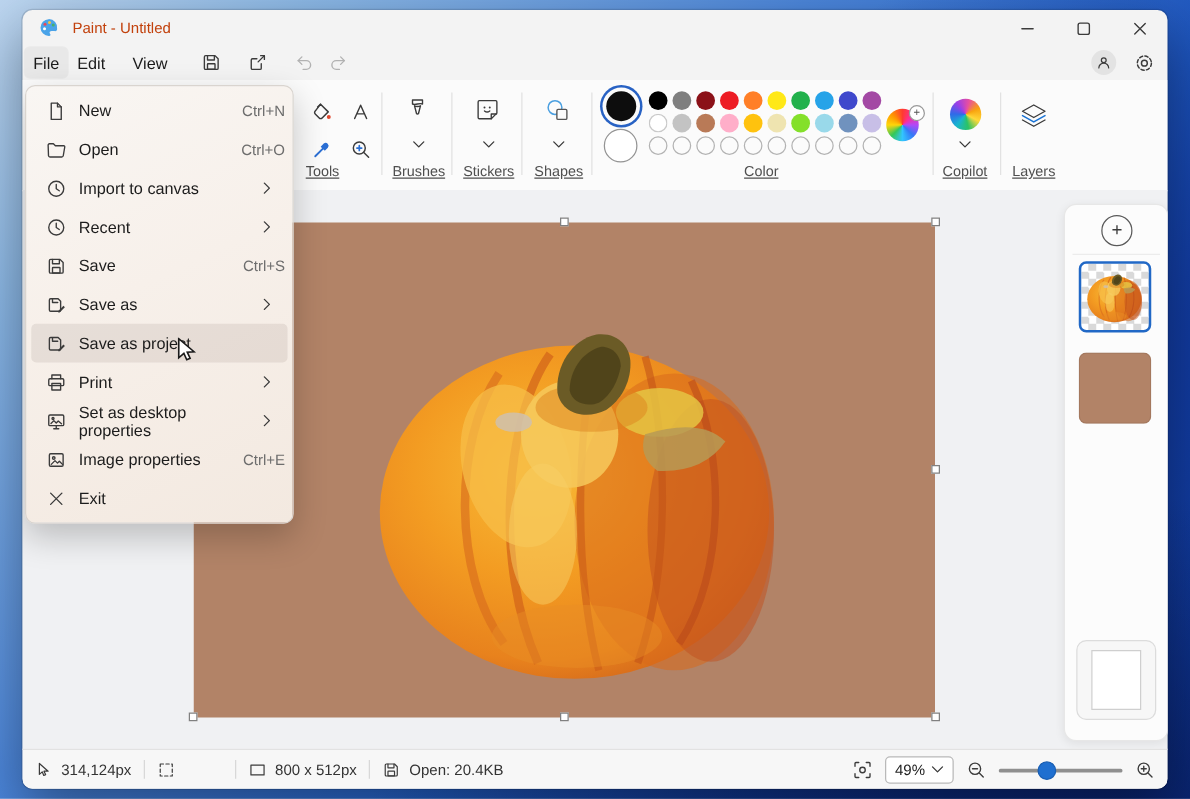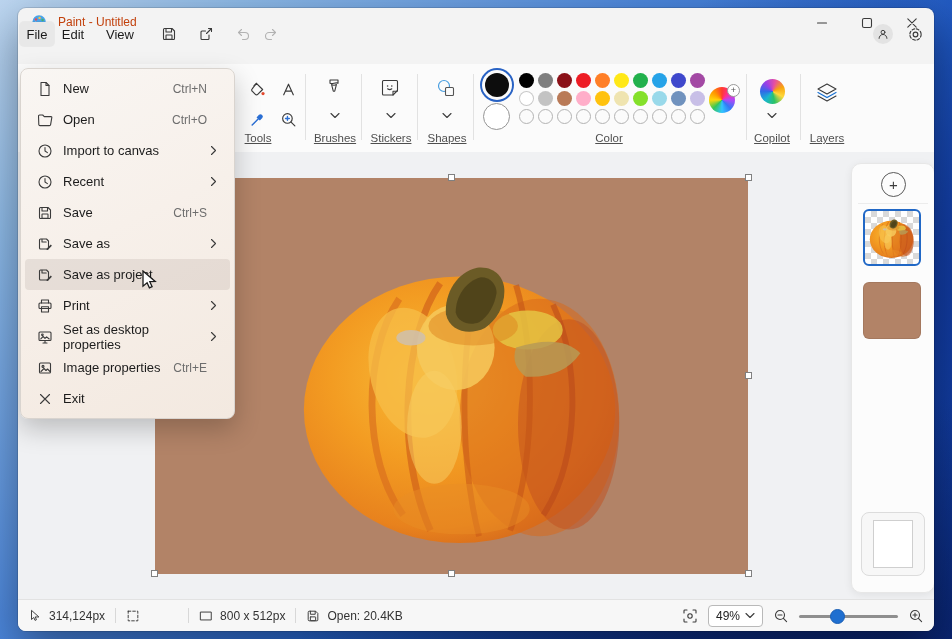--- a/index.html
+++ b/index.html
@@ -11,21 +11,21 @@
       linear-gradient(136deg,#bdd6f0 0%,#8db9e6 15%,#4c86da 40%,#2463cc 62%,#1547ae 80%,#0d2f84 100%);}
   .window{position:absolute;left:18px;top:8px;width:916px;height:623px;background:#f3f3f3;
     border-radius:8px;box-shadow:0 18px 45px rgba(0,0,0,.38),0 0 0 1px rgba(0,0,0,.12);overflow:hidden;}
   
   .titlebar{position:absolute;left:0;top:0;right:0;height:28px;}
   .app-icon{position:absolute;left:13px;top:6px;width:16px;height:16px;}
   .title{position:absolute;left:40px;top:7px;font-size:12px;color:#c2410c;}
   .win-controls{position:absolute;right:0;top:0;height:30px;display:flex;}
   .win-btn{width:45px;height:30px;display:flex;align-items:center;justify-content:center;color:#222;}
   
-  .menubar{position:absolute;left:0;top:12px;right:0;height:28px;}
+  .menubar{position:absolute;left:0;top:28px;right:0;height:28px;}
   .menu-btn{position:absolute;top:2px;height:24px;border-radius:4px;display:flex;align-items:center;
     justify-content:center;font-size:13px;color:#1b1b1b;}
   .menu-btn.active{background:#e8e8e8;box-shadow:0 0 0 1px rgba(0,0,0,.04);}
   .qa-btn{position:absolute;top:2px;width:26px;height:24px;border-radius:4px;display:flex;align-items:center;justify-content:center;}
   .qa-btn.disabled{opacity:.35;}
   .mb-right{position:absolute;right:10px;top:2px;display:flex;gap:14px;align-items:center;height:24px;}
   .avatar{width:20px;height:20px;border-radius:50%;background:#e3e3e3;display:flex;align-items:center;justify-content:center;}
   
   .ribbon{position:absolute;left:0;top:56px;right:0;height:88px;background:#fbfbfb;border-bottom:1px solid #e4e4e4;}
   .rib-div{position:absolute;top:10px;height:66px;width:1px;background:#e2e2e2;}
@@ -74,21 +74,21 @@
   .slider{position:relative;width:99px;height:14px;}
   .slider .track{position:absolute;left:0;right:0;top:6px;height:3px;border-radius:2px;background:#8f8f8f;}
   .slider .thumb{position:absolute;left:31px;top:0;width:13px;height:13px;border-radius:50%;background:#1f6fd0;border:1px solid #1a5fb4;}
   
   .file-menu{position:absolute;left:2px;top:60px;width:213px;background:linear-gradient(155deg,#f9f6f3 0%,#f7f0ea 45%,#f3e9e0 100%);
     border:1px solid #d9d4cf;border-radius:8px;box-shadow:0 10px 26px rgba(0,0,0,.22);padding:4px 0;z-index:50;}
   .fm-item{position:relative;height:31px;margin:0 4px;border-radius:4px;display:flex;align-items:center;font-size:13px;color:#1c1c1c;}
   .fm-item.hl{background:rgba(90,70,55,.10);}
   .fm-icon{width:16px;height:16px;margin:0 10px 0 12px;display:flex;align-items:center;justify-content:center;}
   .fm-label{flex:1;}
-  .fm-right{margin-right:23px;font-size:12px;color:#6d6d6d;}
+  .fm-right{margin-right:2px;font-size:12px;color:#6d6d6d;}
   .fm-chev{margin-right:13px;font-size:14px;color:#555;line-height:1;}
   .cursor{position:absolute;left:123px;top:262px;z-index:60;}
   svg{display:block;}
 </style>
 </head>
 <body>
 
 <div class="wallpaper">
   <div class="window">
 

